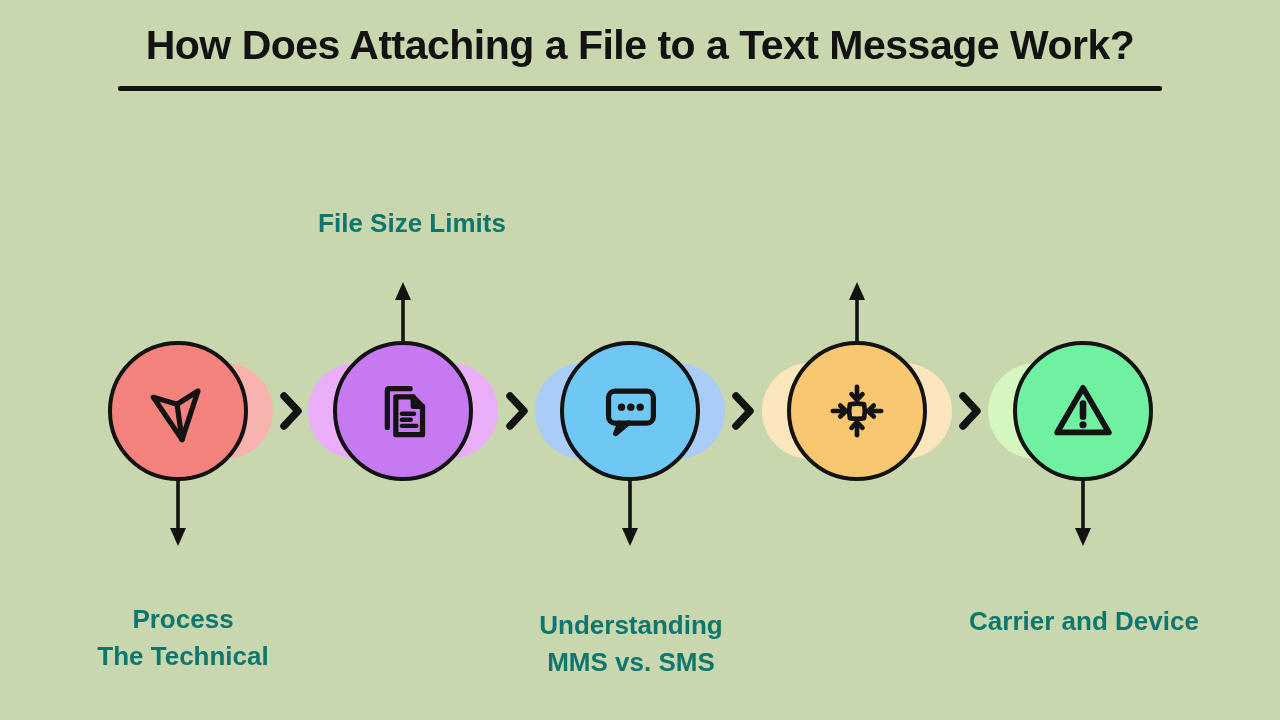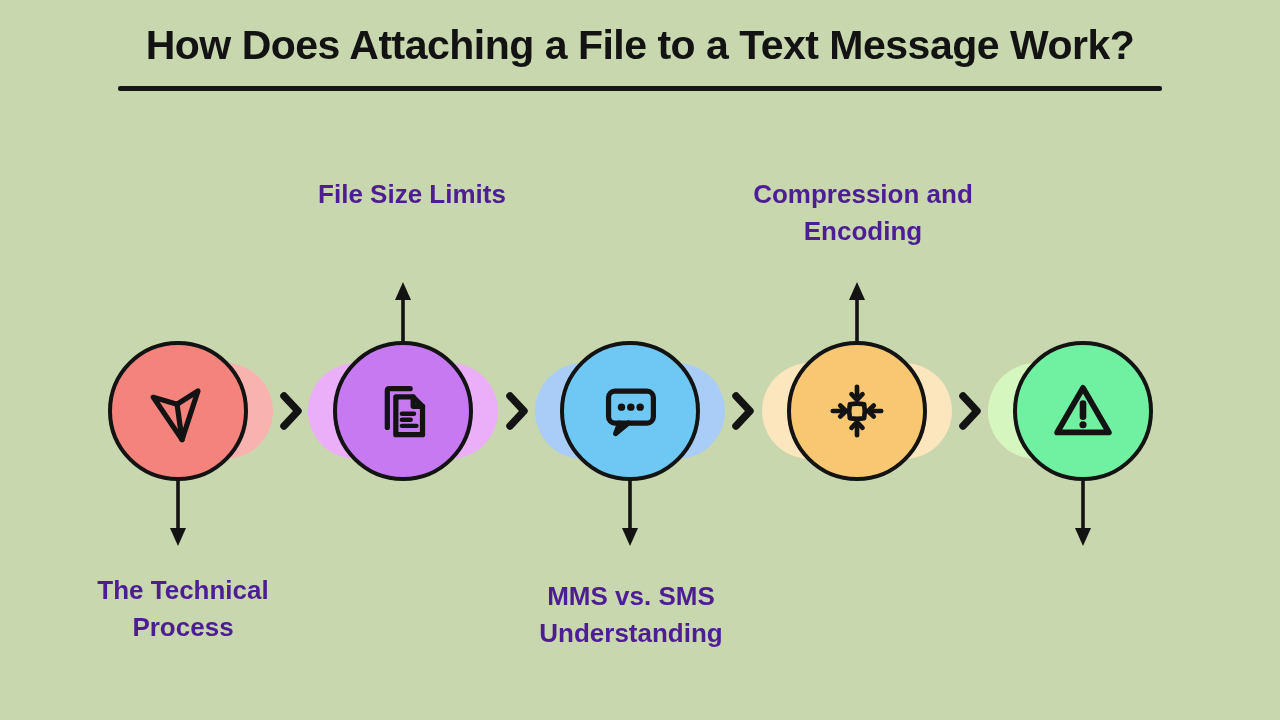--- a/index.html
+++ b/index.html
@@ -29,22 +29,23 @@
     top:341px;z-index:2;border:4.5px solid #131313;box-sizing:border-box;
     display:flex;align-items:center;justify-content:center;
   }
   .circle svg{display:block;}
 
   .chevron{position:absolute;top:389px;z-index:2;}
   .connector{position:absolute;z-index:1;}
 
   .step-label{
     position:absolute;width:360px;text-align:center;
-    font-size:26px;font-weight:700;color:#4c1d95;line-height:37px;
+    font-size:26px;font-weight:700;color:#0f766e;line-height:37px;
     z-index:3;
+    margin-top:29px;
   }
   .step-label span{display:block;}
 </style>
 </head>
 <body>
 
 <div class="stage">
 
   <div class="title">How Does Attaching a File to a Text Message Work?</div>
   <div class="title-underline"></div>
@@ -56,22 +57,22 @@
         <path d="M12 22.5 L3.8 5.8 L12 9.5 L20.2 5.8 Z"></path>
         <path d="M12 22.5 L12 9.5"></path>
       </g>
     </svg>
   </div>
   <svg class="connector" style="left:167px;top:477px" width="22" height="70">
     <line x1="11" y1="0" x2="11" y2="53" stroke="#131313" stroke-width="3.6"></line>
     <polygon points="11,69 3,51 19,51" fill="#131313"></polygon>
   </svg>
   <div class="step-label" style="left:3px;top:572px">
+    <span>Process</span>
     <span>The Technical</span>
-    <span>Process</span>
   </div>
 
   <svg class="chevron" style="left:278px" width="26" height="44">
     <polyline points="6,7 20,22 6,37" fill="none" stroke="#131313" stroke-width="7.5" stroke-linecap="round" stroke-linejoin="round"></polyline>
   </svg>
 
   <div class="blob" style="left: 308px; background: rgb(234, 175, 248);"></div>
   <div class="blob" style="left: 402px; background: rgb(234, 175, 248);"></div>
   <div class="circle" style="left: 333px; background: rgb(198, 121, 241);">
     <svg width="66" height="66" viewBox="0 0 24 24">
@@ -108,22 +109,22 @@
       <circle cx="8.9" cy="10.6" r="1.35" fill="#131313"></circle>
       <circle cx="12.3" cy="10.6" r="1.35" fill="#131313"></circle>
       <circle cx="15.7" cy="10.6" r="1.35" fill="#131313"></circle>
     </svg>
   </div>
   <svg class="connector" style="left:619px;top:477px" width="22" height="70">
     <line x1="11" y1="0" x2="11" y2="53" stroke="#131313" stroke-width="3.6"></line>
     <polygon points="11,69 3,51 19,51" fill="#131313"></polygon>
   </svg>
   <div class="step-label" style="left:451px;top:578px">
+    <span>Understanding</span>
     <span>MMS vs. SMS</span>
-    <span>Understanding</span>
   </div>
 
   <svg class="chevron" style="left:730px" width="26" height="44">
     <polyline points="6,7 20,22 6,37" fill="none" stroke="#131313" stroke-width="7.5" stroke-linecap="round" stroke-linejoin="round"></polyline>
   </svg>
 
   <div class="blob" style="left: 762px; background: rgb(251, 230, 190);"></div>
   <div class="blob" style="left: 856px; background: rgb(251, 230, 190);"></div>
   <div class="circle" style="left: 787px; background: rgb(248, 199, 114);">
     <svg width="66" height="66" viewBox="0 0 24 24">
@@ -137,39 +138,36 @@
         <polyline points="5.9,10 8,12 5.9,14"></polyline>
         <line x1="20.8" y1="12" x2="16.4" y2="12"></line>
         <polyline points="18.1,10 16,12 18.1,14"></polyline>
       </g>
     </svg>
   </div>
   <svg class="connector" style="left:846px;top:282px" width="22" height="62">
     <line x1="11" y1="62" x2="11" y2="14" stroke="#131313" stroke-width="3.6"></line>
     <polygon points="11,0 3,18 19,18" fill="#131313"></polygon>
   </svg>
-  <div class="step-label" style="left:683px;top:176px">
-    <span>Compression and</span>
-    <span>Encoding</span>
-  </div>
 
   <svg class="chevron" style="left:957px" width="26" height="44">
     <polyline points="6,7 20,22 6,37" fill="none" stroke="#131313" stroke-width="7.5" stroke-linecap="round" stroke-linejoin="round"></polyline>
   </svg>
 
   <div class="blob" style="left: 988px; background: rgb(214, 246, 192);"></div>
   <div class="circle" style="left: 1013px; background: rgb(112, 240, 161);">
     <svg width="66" height="66" viewBox="0 0 24 24">
       <g fill="none" stroke="#131313" stroke-width="2.1" stroke-linejoin="round" stroke-linecap="round">
         <path d="M12 3.6 L21.4 19.8 H2.6 Z"></path>
         <line x1="12" y1="9.3" x2="12" y2="14.1" stroke-width="2.4"></line>
       </g>
       <circle cx="12" cy="17" r="1.3" fill="#131313"></circle>
     </svg>
   </div>
   <svg class="connector" style="left:1072px;top:477px" width="22" height="70">
     <line x1="11" y1="0" x2="11" y2="53" stroke="#131313" stroke-width="3.6"></line>
     <polygon points="11,69 3,51 19,51" fill="#131313"></polygon>
   </svg>
   <div class="step-label" style="left:904px;top:574px">
+    <span>Carrier and Device</span>
   </div>
 
 </div>
 
 </body></html>

